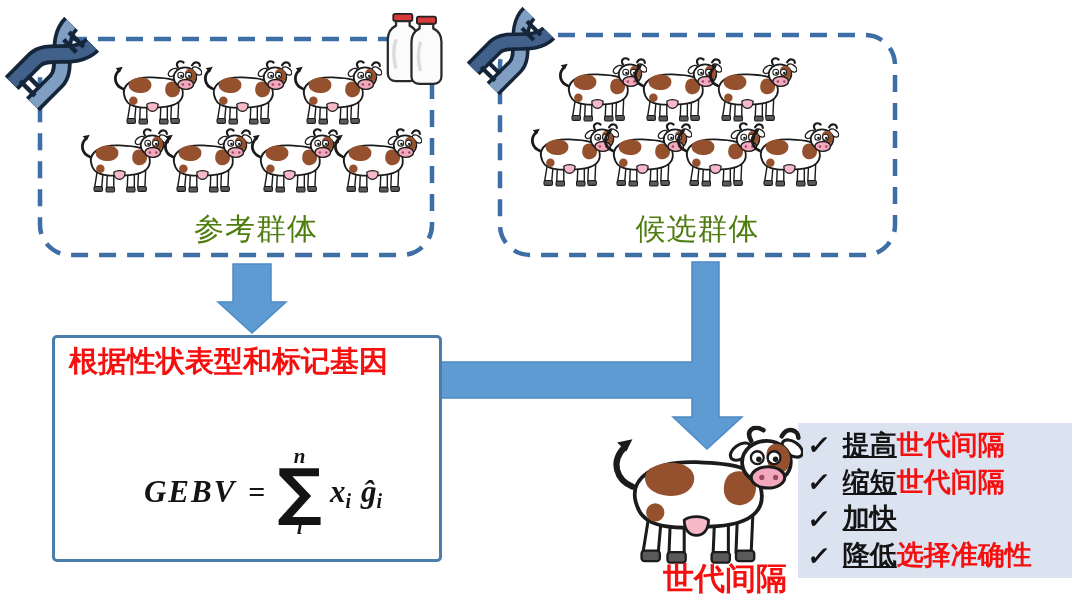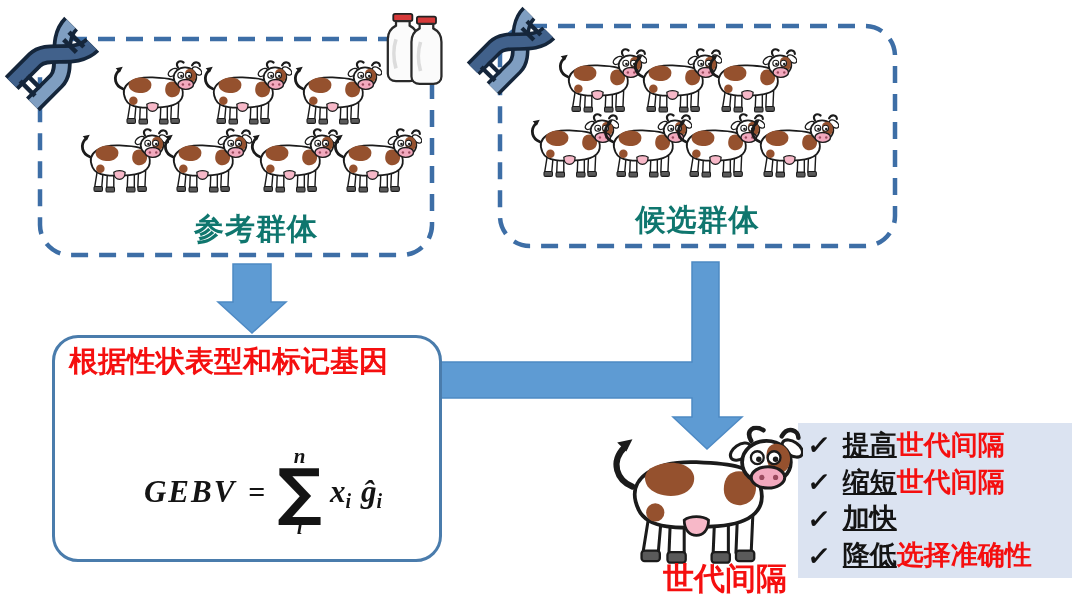--- a/index.html
+++ b/index.html
@@ -4,25 +4,25 @@
 <style>
   html,body{margin:0;padding:0;background:#fff;}
   #canvas{position:relative;width:1080px;height:613px;background:#fff;overflow:hidden;
           font-family:"Liberation Sans",sans-serif;}
 
   
   .pop-box{position:absolute;}
   .dash-svg{position:absolute;left:0;top:0;width:100%;height:100%;}
   .herd-svg{position:absolute;left:0;top:0;width:100%;height:100%;}
   .pop-label{position:absolute;left:0;right:0;bottom:8px;text-align:center;
-             color:#0f766e;font-weight:bold;font-size:30px;letter-spacing:1px;}
+             color:#4d7c0f;font-weight:normal;font-size:30px;letter-spacing:1px;}
 
   
   #method-box{position:absolute;left:52px;top:335px;width:390px;height:227px;
-              background:#fff;border:3.5px solid #4a7cac;border-radius:26px;z-index:3;box-sizing:border-box;}
+              background:#fff;border:3.5px solid #4a7cac;border-radius:5px;z-index:3;box-sizing:border-box;}
   .method-lines{position:absolute;left:14px;top:6px;color:#f50f0f;font-weight:bold;
                 font-size:29px;line-height:1.18;white-space:nowrap;}
   .method-lines span{display:block;}
   .formula{position:absolute;left:0;right:0;top:108px;display:flex;justify-content:center;
            align-items:center;color:#141414;font-family:"Liberation Serif",serif;
            font-style:italic;font-weight:bold;}
   .f-lhs{font-size:31px;letter-spacing:2px;margin-left:32px;}
   .f-eq{font-size:30px;margin:0 12px;font-style:normal;}
   .f-sum{display:flex;flex-direction:column;align-items:center;line-height:1;margin-right:8px;}
   .f-bound{font-size:21px;}
@@ -137,21 +137,21 @@
       <use href="#cow" x="163" y="22" width="92" height="72"></use>
       <use href="#cow" x="253" y="22" width="92" height="72"></use>
       <use href="#cow" x="40" y="90" width="92" height="72"></use>
       <use href="#cow" x="123" y="90" width="92" height="72"></use>
       <use href="#cow" x="210" y="90" width="92" height="72"></use>
       <use href="#cow" x="293" y="90" width="92" height="72"></use>
     </svg>
     <div class="pop-label" style="padding-left:40px">参考群体</div>
   </div>
 
-  <div class="pop-box" id="cand-box" style="left:497px;top:23px;width:401px;height:226px;z-index:2">
+  <div class="pop-box" id="cand-box" style="left:497px;top:32px;width:401px;height:226px;z-index:2">
     <svg class="dash-svg" viewBox="0 0 401 226">
       <rect x="3" y="3" width="395" height="220" rx="30" fill="none" stroke="#3d6ea6" stroke-width="4.5" stroke-dasharray="17 11"></rect>
     </svg>
     <svg class="herd-svg" viewBox="0 0 401 226">
       <use href="#cow" x="58" y="23" width="92" height="72"></use>
       <use href="#cow" x="133" y="23" width="92" height="72"></use>
       <use href="#cow" x="208" y="23" width="92" height="72"></use>
       <use href="#cow" x="30" y="88" width="92" height="72"></use>
       <use href="#cow" x="103" y="88" width="92" height="72"></use>
       <use href="#cow" x="176" y="88" width="92" height="72"></use>

